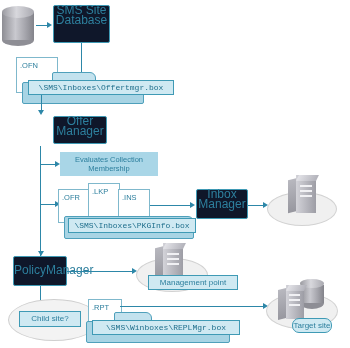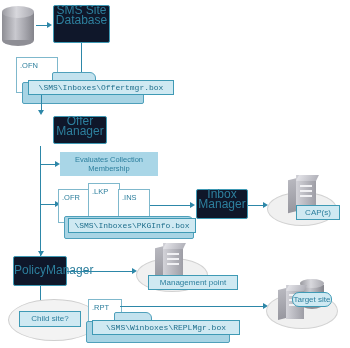--- a/index.html
+++ b/index.html
@@ -159,23 +159,20 @@
 
   <div class="platter" style="left:267px;top:192px;width:68px;height:32px;"></div>
   <div class="tower" style="left:288px;top:175px;width:28px;height:38px;">
     <div class="side"></div>
       <div class="face"></div>
       <div class="cap"></div>
     <div class="slot" style="top:10px;"></div>
     <div class="slot" style="top:15px;"></div>
     <div class="slot" style="top:20px;"></div>
   </div>
-  <div class="node chip" style="left:296px;top:205px;width:44px;height:15px;">
-    <span>CAP(s)</span>
-  </div>
 
   <div class="arrowD" style="left:38px;top:251px;"></div>
   <div class="node pbox" style="left:13px;top:256px;width:54px;height:30px;flex-direction:row;">
     <span>Policy</span>
     <span>Manager</span>
   </div>
 
   <div class="h" style="left:67px;top:271px;width:68px;"></div>
   <div class="arrowR" style="left:132px;top:268px;"></div>
 
@@ -221,17 +218,17 @@
     <div class="top" style="height:9px;"></div>
   </div>
   <div class="tower" style="left:278px;top:285px;width:26px;height:34px;">
     <div class="side"></div>
       <div class="face"></div>
       <div class="cap"></div>
     <div class="slot" style="top:9px;"></div>
     <div class="slot" style="top:14px;"></div>
     <div class="slot" style="top:19px;"></div>
   </div>
-  <div class="node chip" style="left:292px;top:292px;width:40px;height:15px;border-radius:7px;">
+  <div class="node chip" style="left:292px;top:318px;width:40px;height:15px;border-radius:7px;">
     <span>Target site</span>
   </div>
 
 </div>
 
 </body></html>

